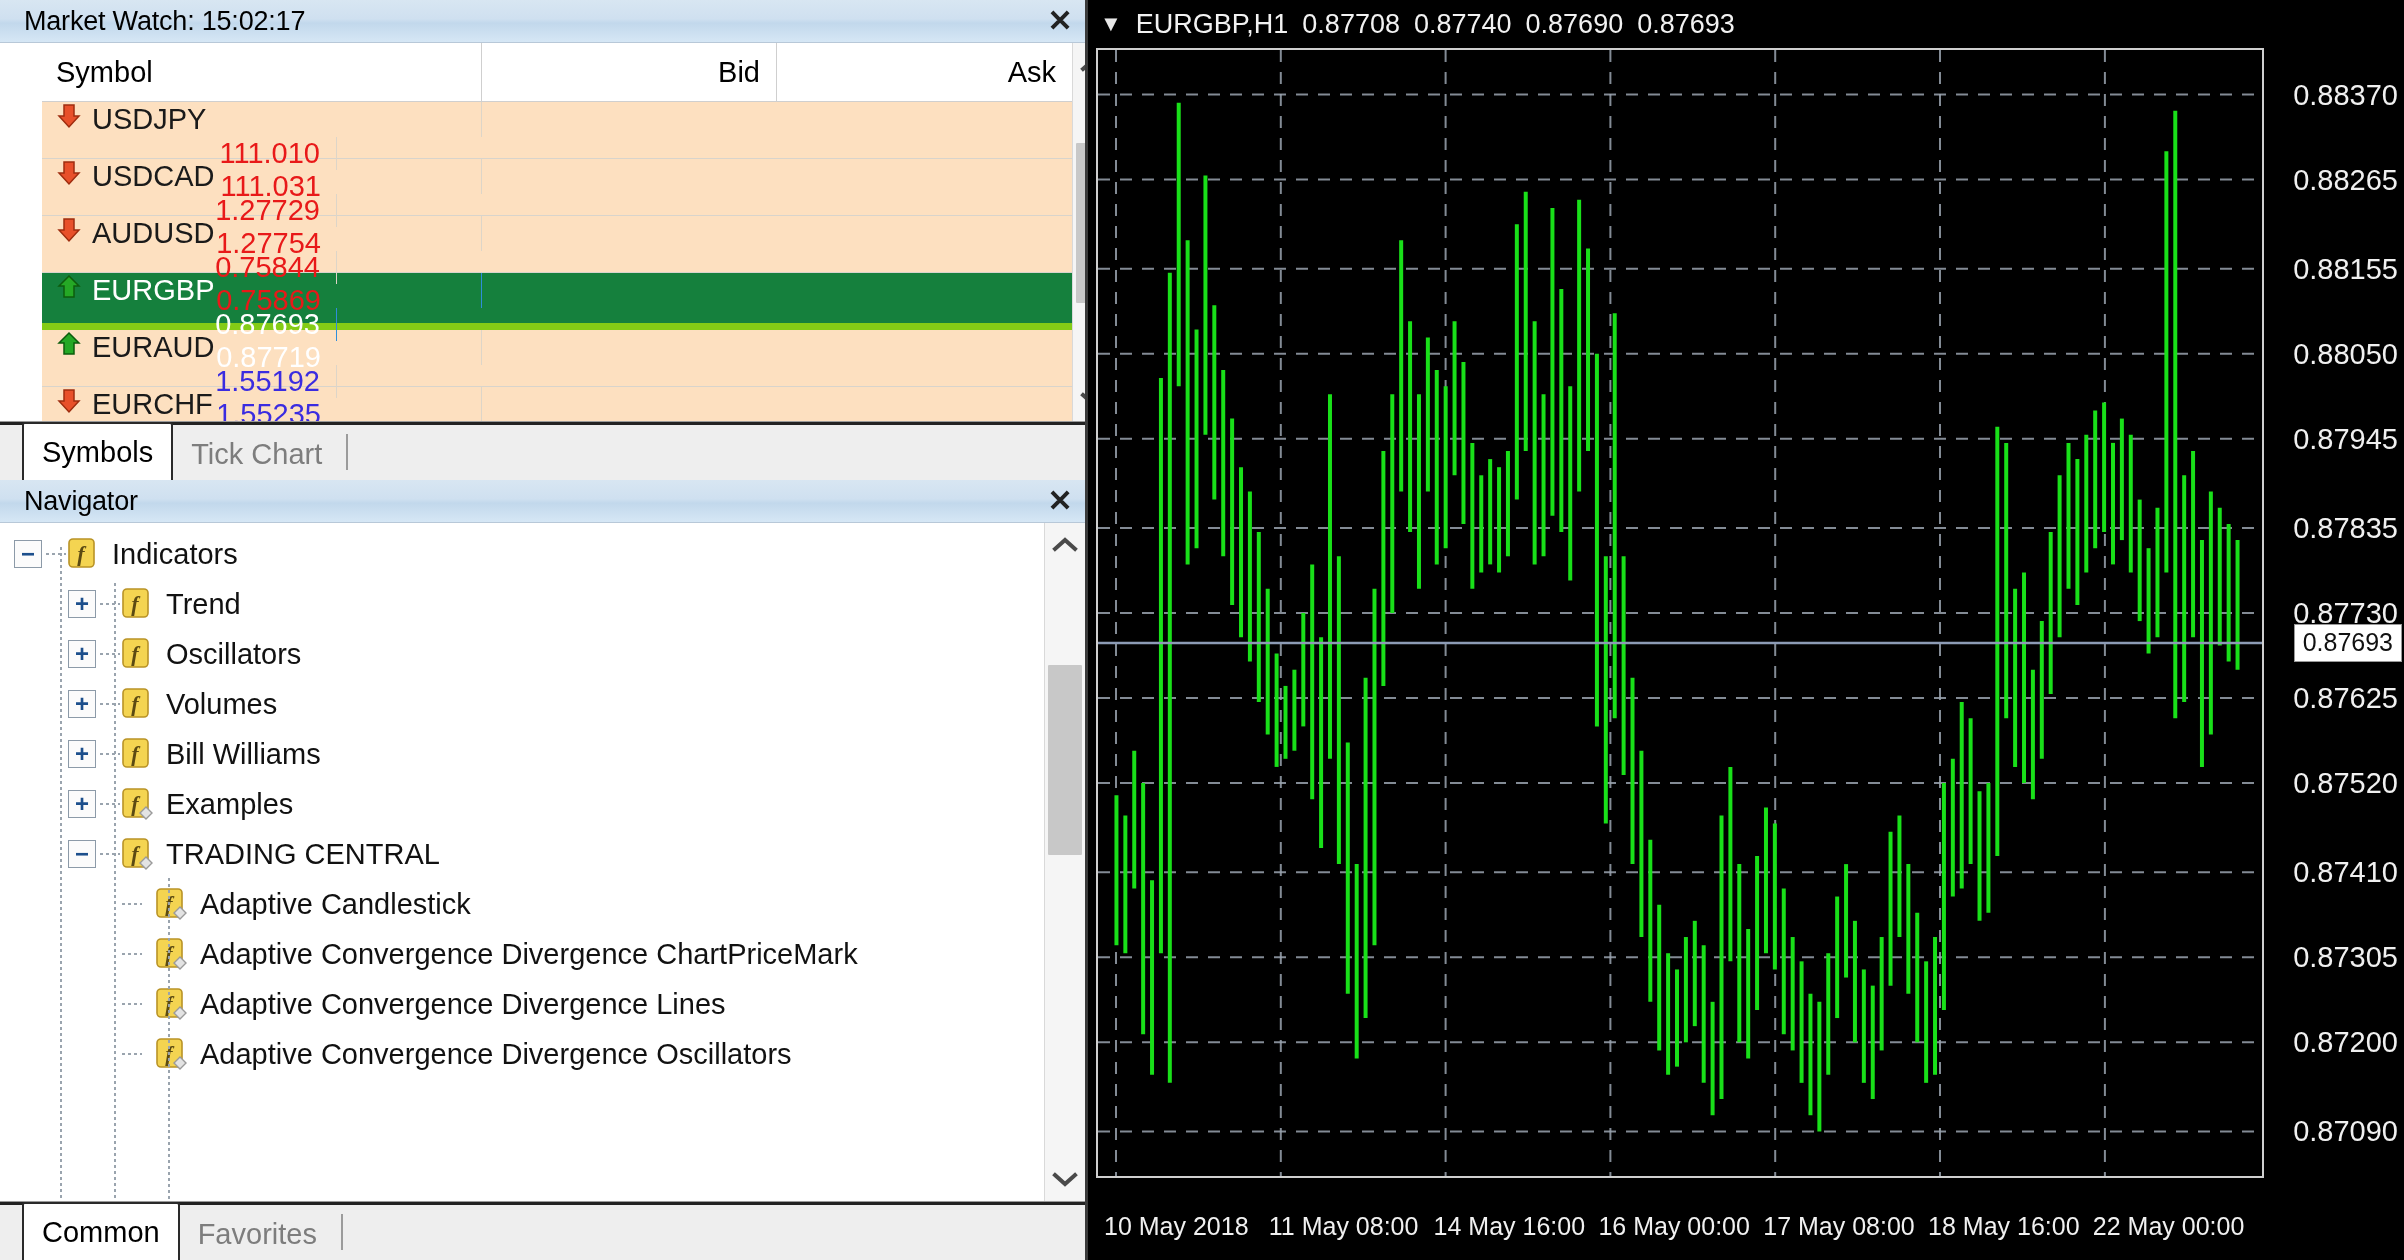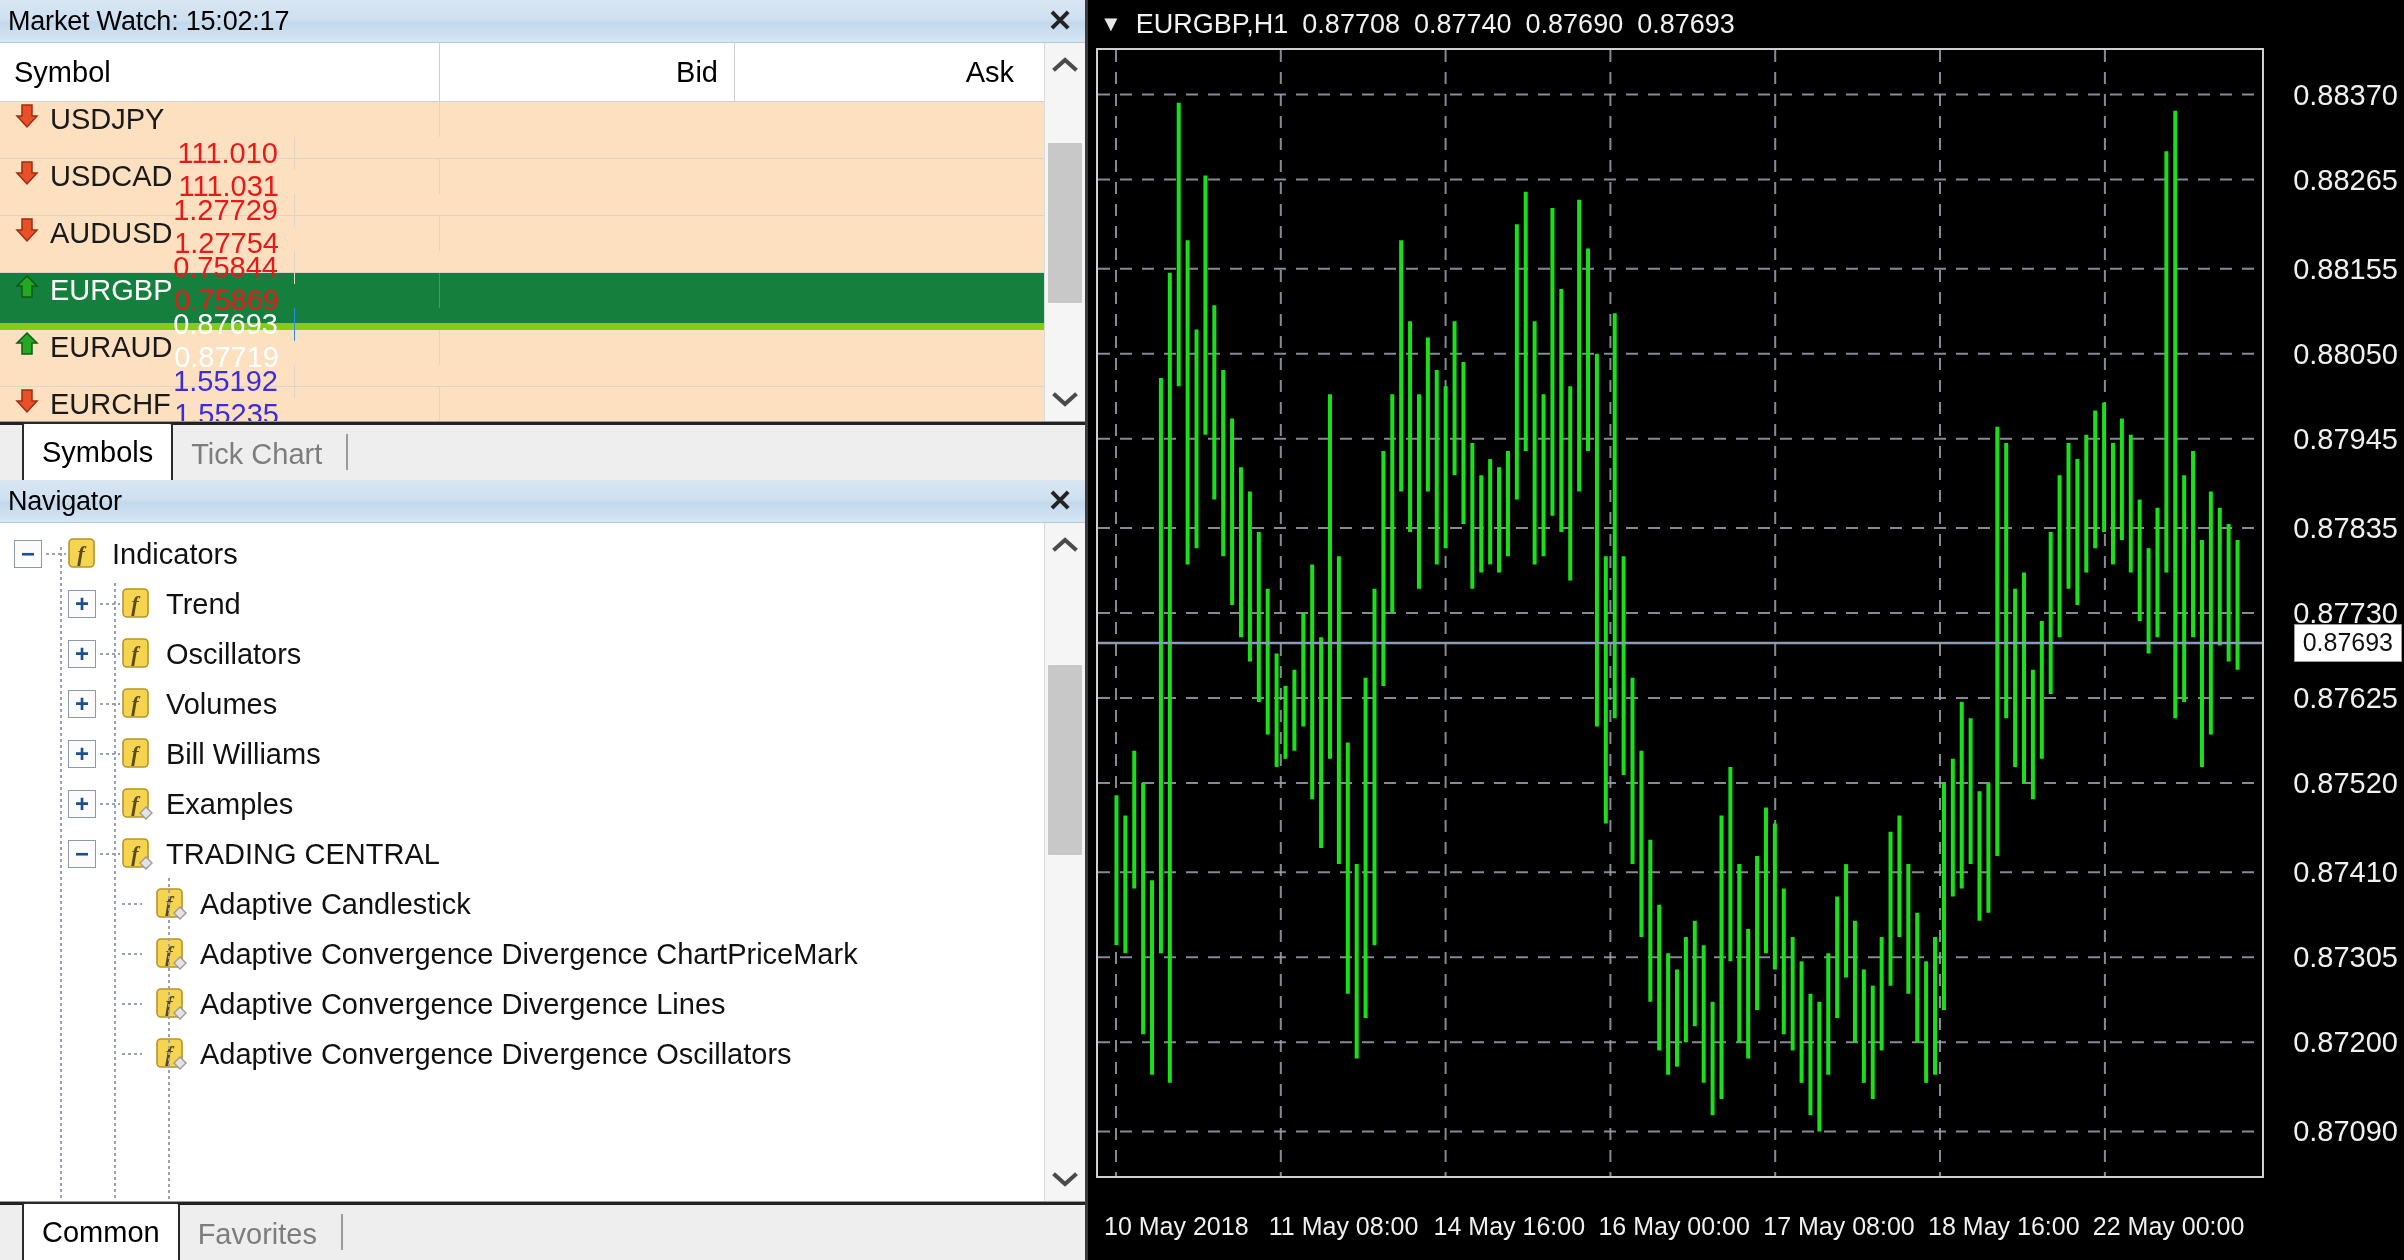--- a/index.html
+++ b/index.html
@@ -22,39 +22,39 @@
   
   .panel-title {
     height: 42px; min-height: 42px;
     background: linear-gradient(to bottom, #d8e6f2 0%, #cfe0f0 45%, #c2d8ec 55%, #d6e7f5 100%);
     border-bottom: 1px solid #b8c8d8;
     display: flex; align-items: center;
     position: relative;
   }
   .panel-title .ttl {
     font-size: 27px; color: #000;
-    padding-left: 8px; letter-spacing: -0.2px;
+    padding-left: 24px; letter-spacing: -0.2px;
     white-space: nowrap;
   }
   .panel-close {
     position: absolute; right: 10px; top: 50%;
     transform: translateY(-50%);
     width: 30px; height: 30px;
     display: flex; align-items: center; justify-content: center;
     font-size: 30px; font-weight: bold; color: #222;
     line-height: 1; cursor: pointer;
   }
 
   
   #market-watch {
     height: 480px; min-height: 480px;
     display: flex; flex-direction: column;
     background: #fff;
   }
-  .mw-body { flex: 1; display: flex; overflow: hidden; background:#fff; }
+  .mw-body { flex: 1; display: flex; overflow: hidden; background:#fff;padding-left:42px; }
   .mw-table { flex: 1; display: flex; flex-direction: column; }
 
   .mw-header-row {
     display: flex; height: 58px; min-height: 58px;
     background: #fff;
     border-bottom: 1px solid #cfcfcf;
   }
   .mw-header-row .cell {
     font-size: 29px; color: #000;
     display: flex; align-items: center;

